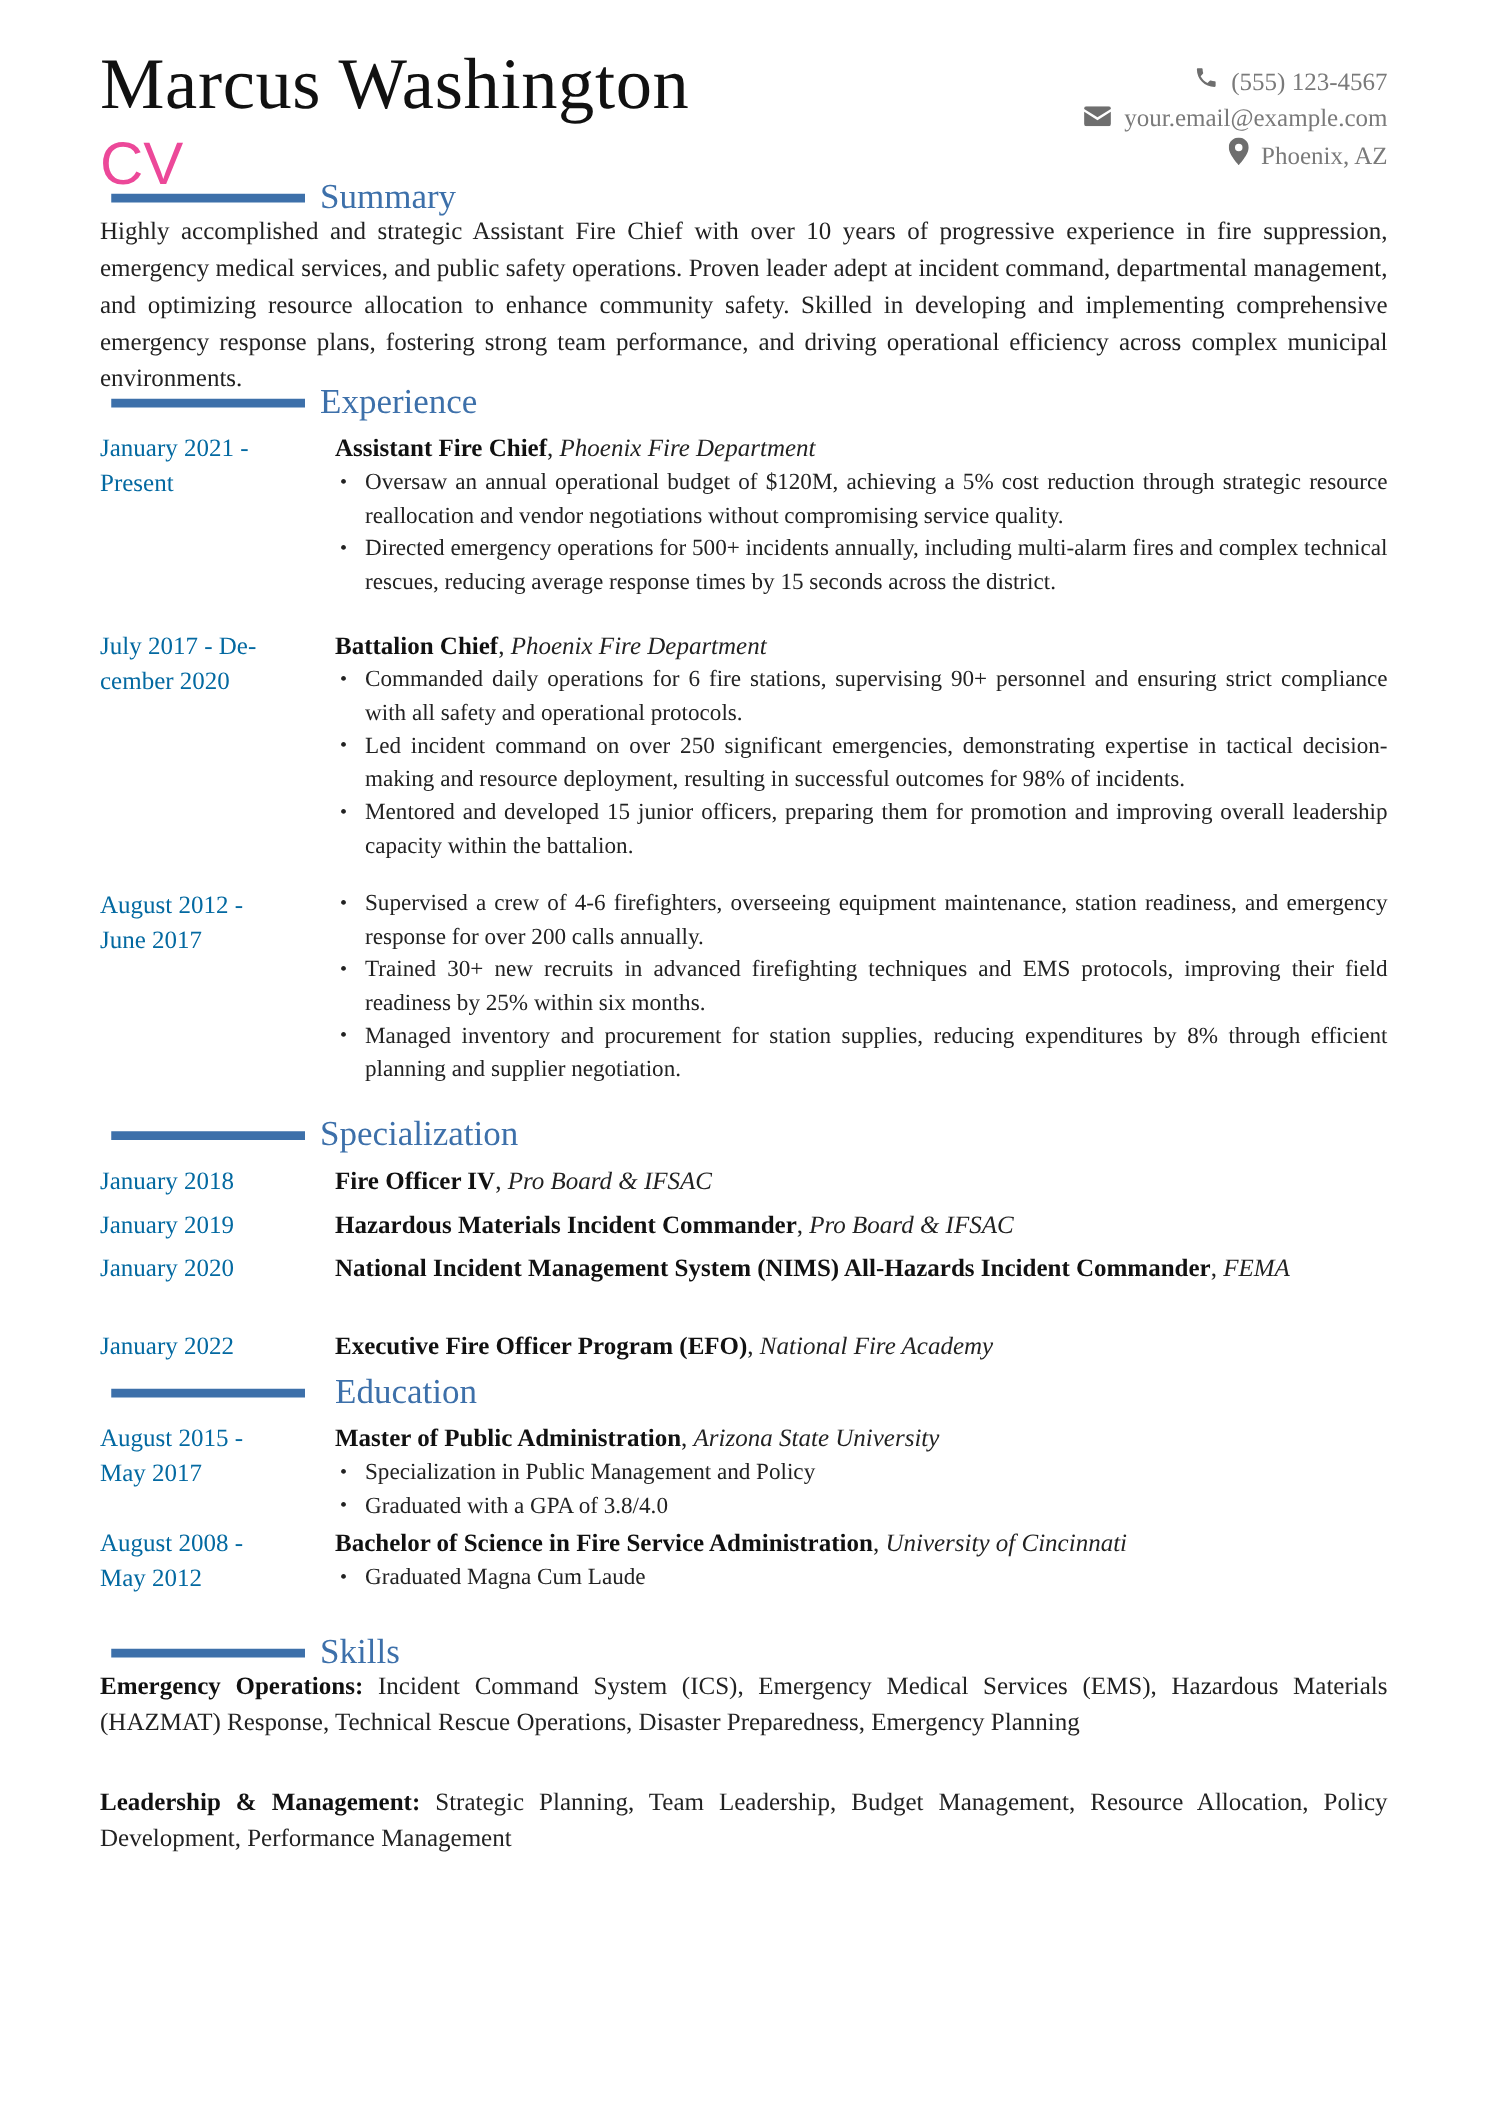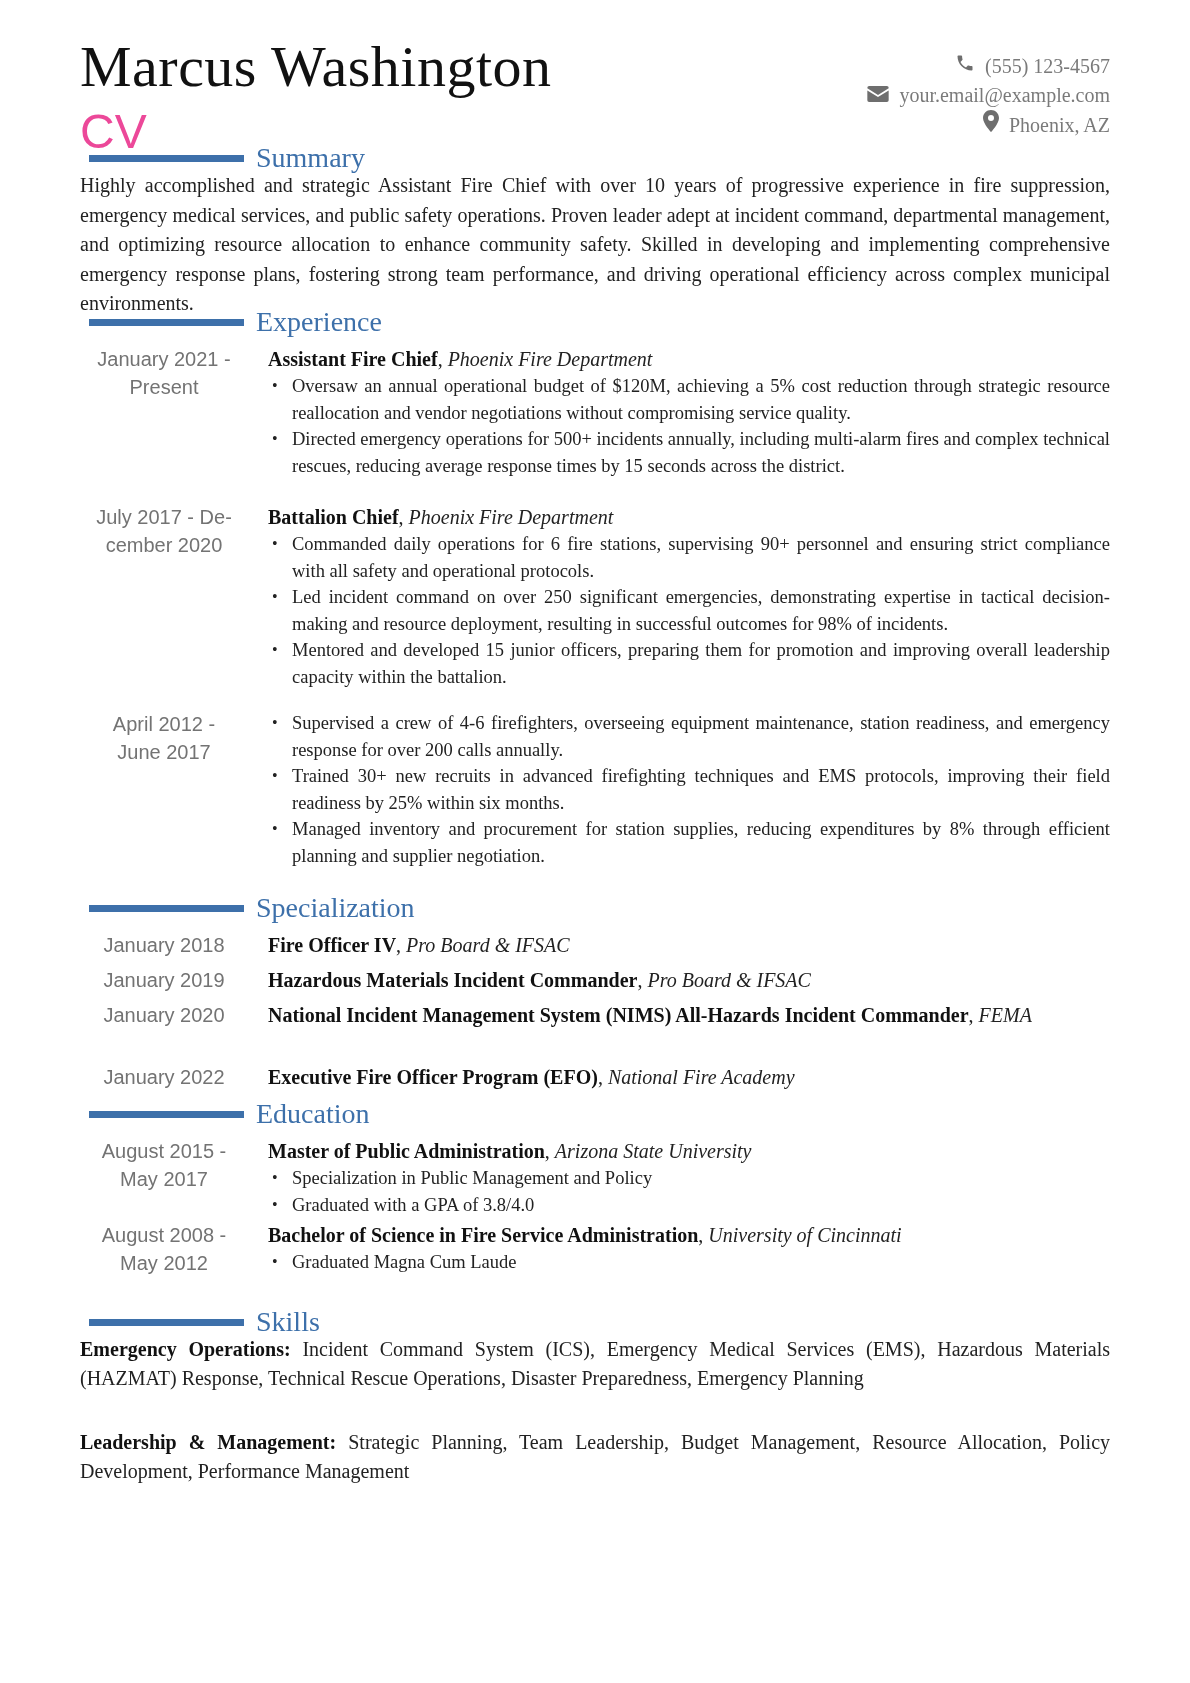--- a/index.html
+++ b/index.html
@@ -41,23 +41,23 @@
 
   .para {
     position: absolute; left: 0; width: 1030px;
     font-family: "Liberation Serif", "DejaVu Serif", serif;
     font-size: 20px; line-height: 29.5px; color: #222; text-align: justify;
   }
 
   
   .entry { position: absolute; left: 0; width: 1030px; }
   .entry-date {
-    position: absolute; left: 0; width: 168px; text-align: center;
-    font-family: Liberation Sans, sans-serif;
-    font-size: 20px; line-height: 28px; color: #737373;
+    position: absolute; left: 0; width: 168px; text-align: left;
+    font-family: Liberation Serif, serif;
+    font-size: 20px; line-height: 28px; color: #0369a1;
   }
   .entry-body {
     position: absolute; left: 188px; width: 842px;
     font-family: "Liberation Serif", "DejaVu Serif", serif;
     font-size: 20px; line-height: 28px; color: #222;
   }
   .entry-title { font-weight: bold; color: #111; }
   .entry-org { font-style: italic; }
   ul.bullets { margin: 0; padding: 0; list-style: none; }
   ul.bullets li {
@@ -144,21 +144,21 @@
       <ul class="bullets">
         <li>Commanded daily operations for 6 fire stations, supervising 90+ personnel and ensuring strict compliance with all safety and operational protocols.</li>
         <li>Led incident command on over 250 significant emergencies, demonstrating expertise in tactical decision-making and resource deployment, resulting in successful outcomes for 98% of incidents.</li>
         <li>Mentored and developed 15 junior officers, preparing them for promotion and improving overall leadership capacity within the battalion.</li>
       </ul>
     </div>
   </div>
 
   <div class="entry" style="top:710px;">
     <div class="entry-date">
-      <div>April 2012 -</div>
+      <div>August 2012 -</div>
       <div>June 2017</div>
     </div>
     <div class="entry-body">
       <ul class="bullets">
         <li>Supervised a crew of 4-6 firefighters, overseeing equipment maintenance, station readiness, and emergency response for over 200 calls annually.</li>
         <li>Trained 30+ new recruits in advanced firefighting techniques and EMS protocols, improving their field readiness by 25% within six months.</li>
         <li>Managed inventory and procurement for station supplies, reducing expenditures by 8% through efficient planning and supplier negotiation.</li>
       </ul>
     </div>
   </div>
@@ -178,21 +178,21 @@
   </div>
   <div class="entry" style="top:1001px;">
     <div class="entry-date">January 2020</div>
     <div class="entry-body"><span class="entry-title">National Incident Management System (NIMS) All-Hazards Incident Commander</span>, <span class="entry-org">FEMA</span></div>
   </div>
   <div class="entry" style="top:1063px;">
     <div class="entry-date">January 2022</div>
     <div class="entry-body"><span class="entry-title">Executive Fire Officer Program (EFO)</span>, <span class="entry-org">National Fire Academy</span></div>
   </div>
 
-  <div class="section-h" style="top:1097px;">
+  <div class="section-h" style="top:1097px;gap:12px;">
     <div class="section-bar"></div>
     <div class="section-title">Education</div>
   </div>
 
   <div class="entry" style="top:1137px;">
     <div class="entry-date">
       <div>August 2015 -</div>
       <div>May 2017</div>
     </div>
     <div class="entry-body">

